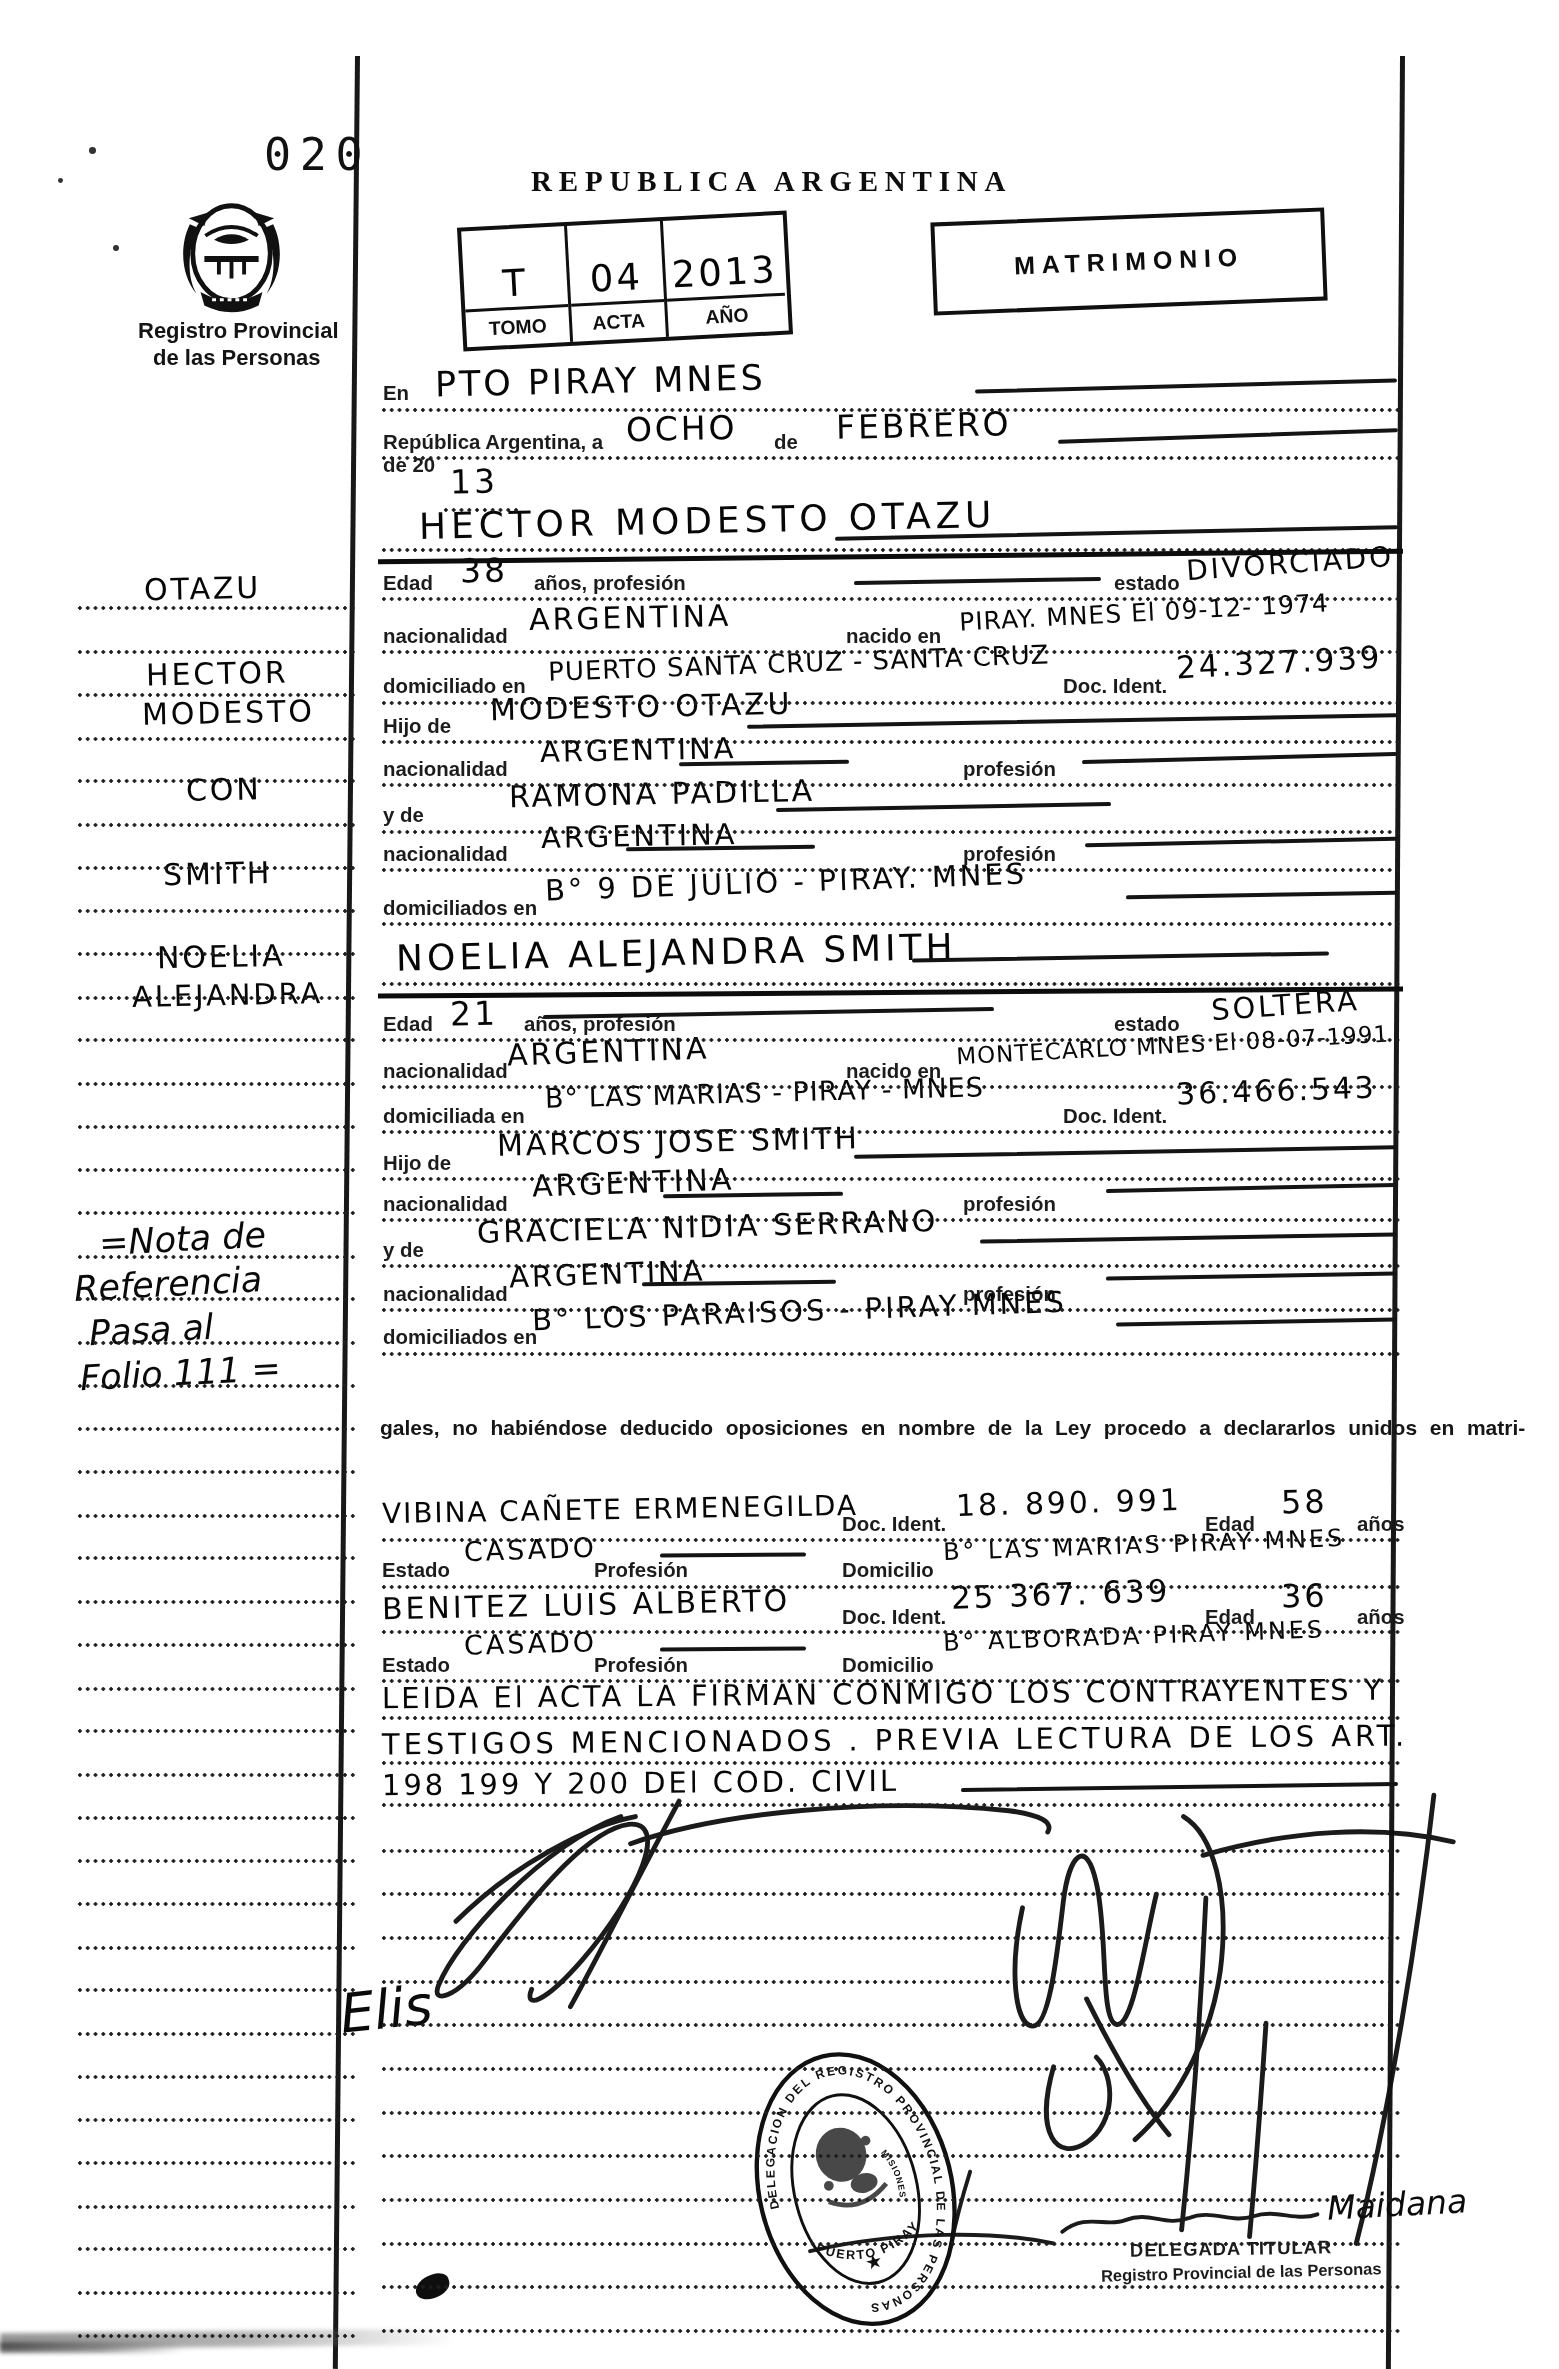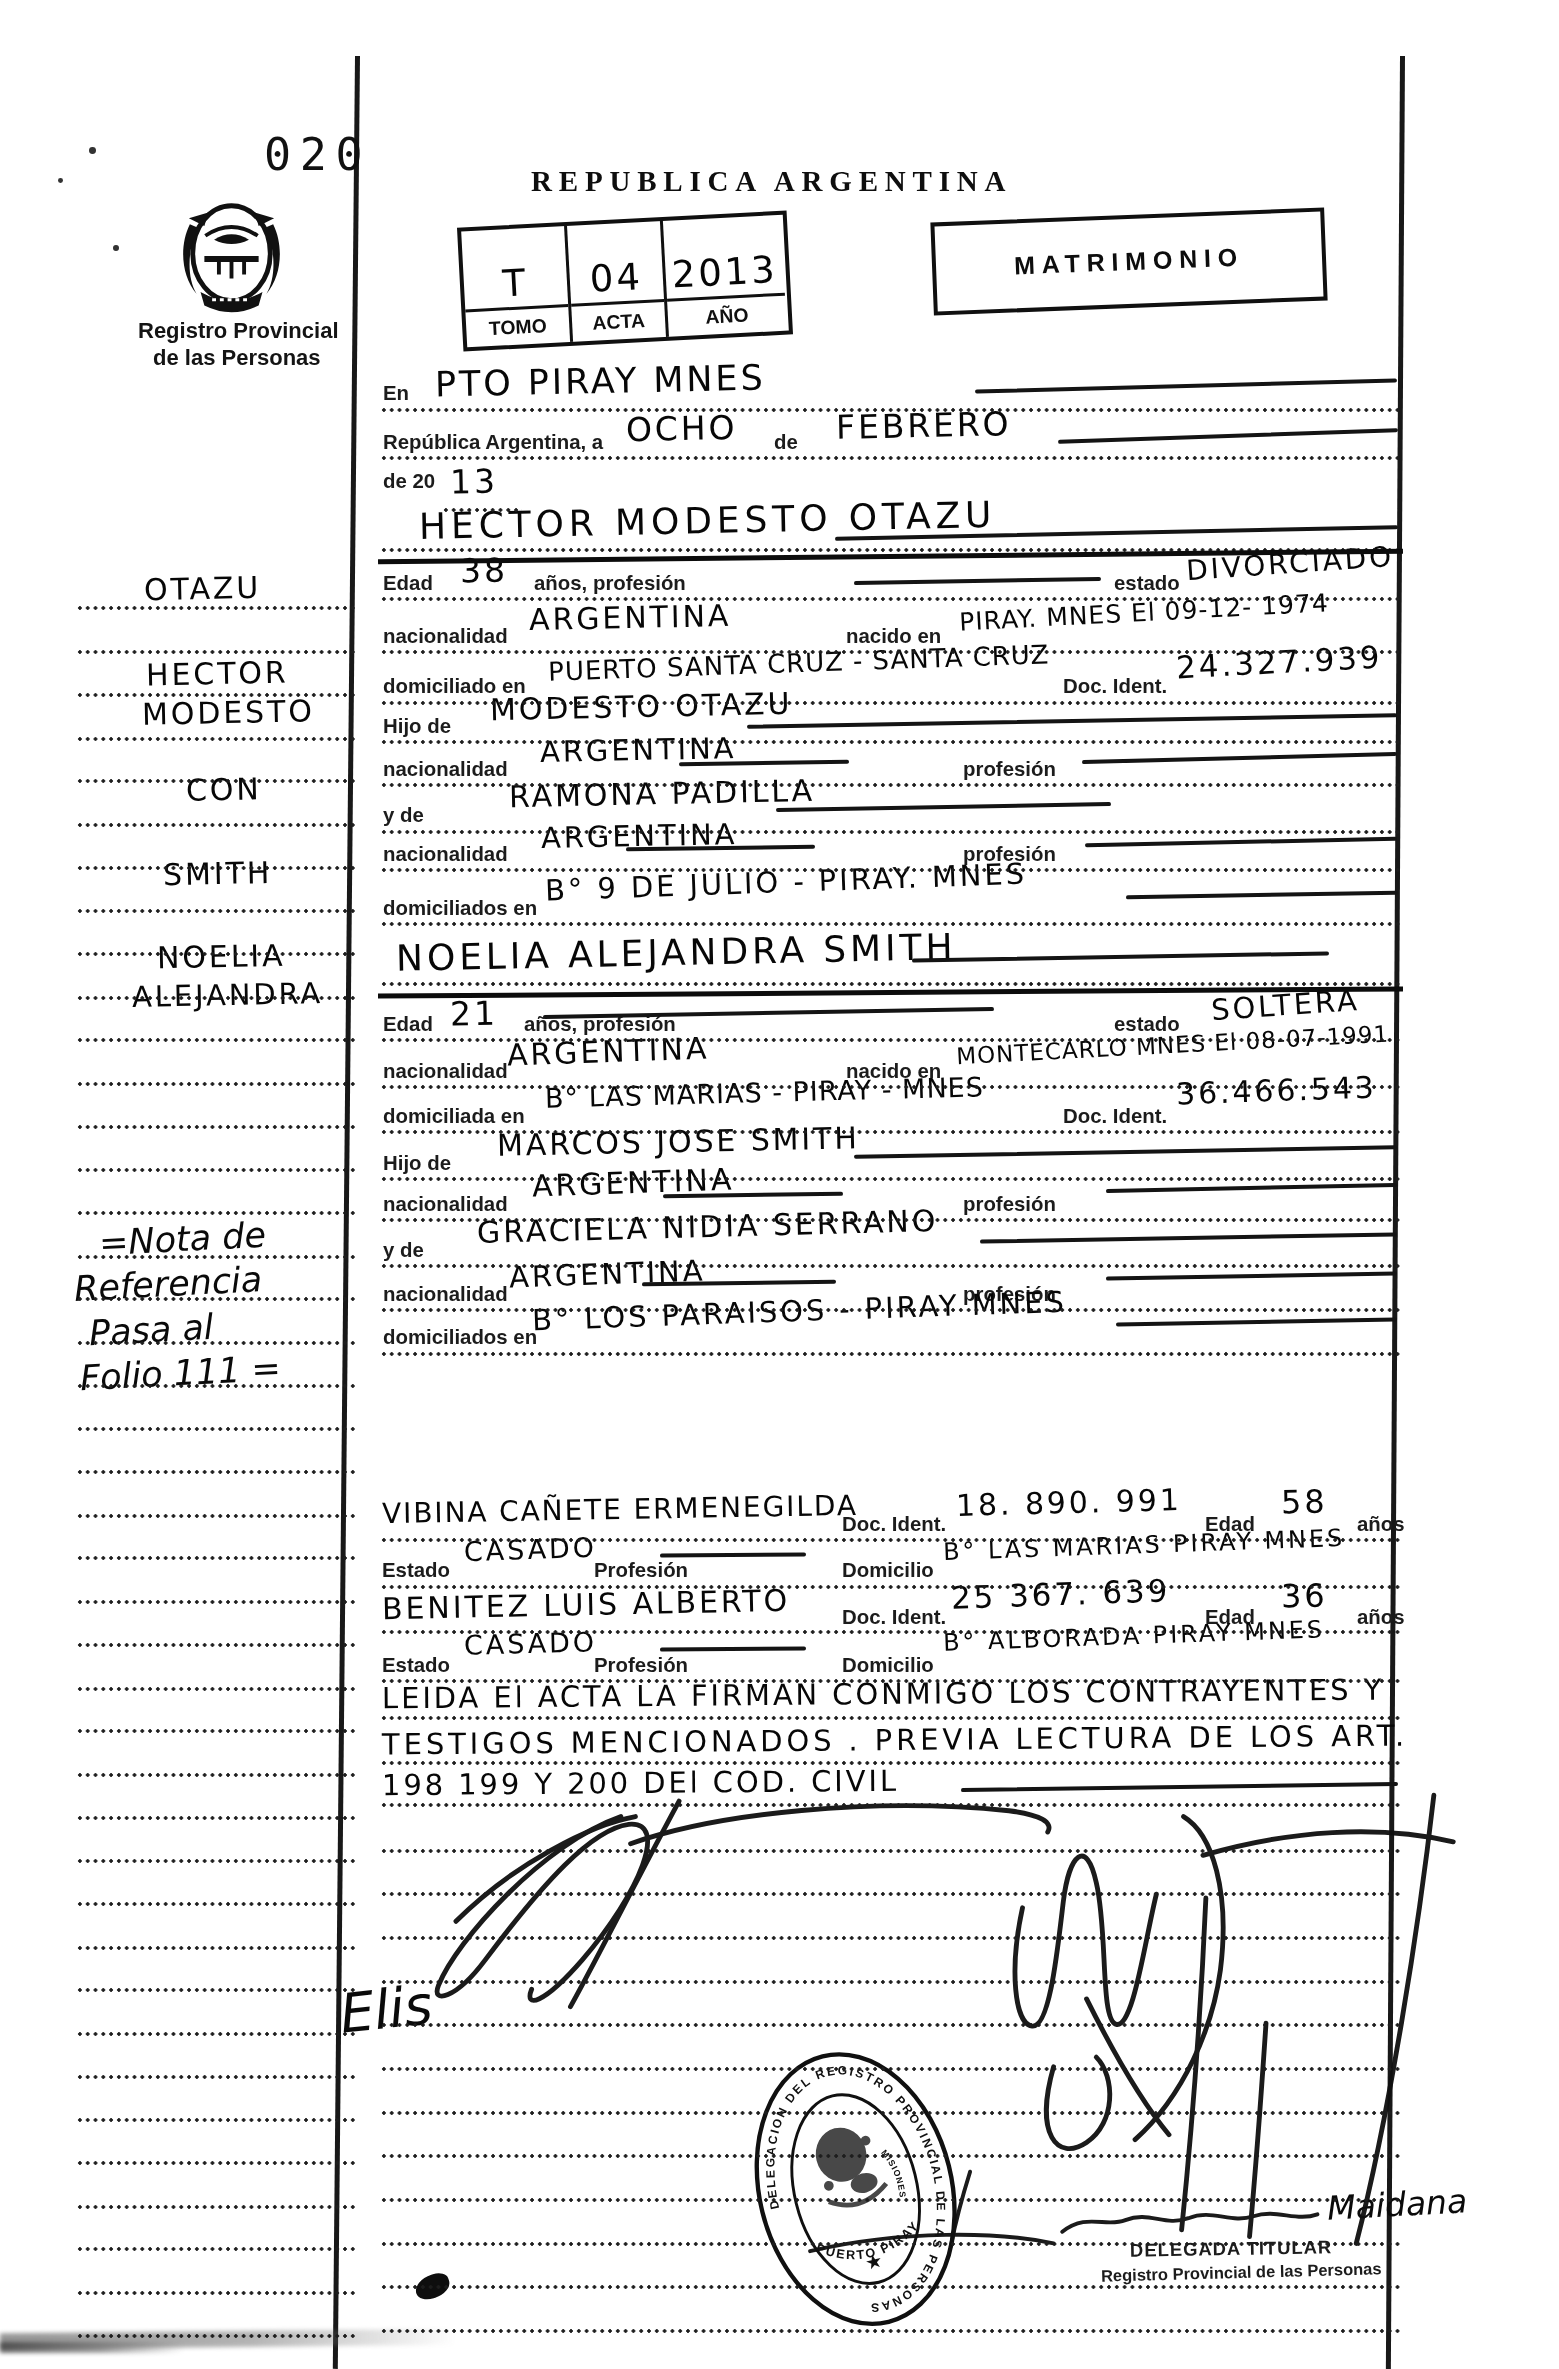--- a/index.html
+++ b/index.html
@@ -103,21 +103,21 @@
   <span class="note" style="left:80px;top:1353px;">Folio 111 =</span>
 
   <span class="lbl" style="left:383px;top:382px;">En</span>
   <span class="hw" style="left:435px;top:361px;font-size:35px;">PTO PIRAY MNES</span>
 
   <span class="lbl" style="left:383px;top:431px;">República Argentina, a</span>
   <span class="hw" style="left:626px;top:409px;font-size:33px;">OCHO</span>
   <span class="lbl" style="left:774px;top:431px;">de</span>
   <span class="hw" style="left:836px;top:406px;font-size:33px;">FEBRERO</span>
 
-  <span class="lbl" style="left:383px;top:470px;">de 20</span>
+  <span class="lbl" style="left:383px;top:454px;">de 20</span>
   <span class="hw" style="left:450px;top:462px;font-size:33px;">13</span>
 
   <span class="hw" style="left:419px;top:500px;font-size:36px;letter-spacing:4.9px;">HECTOR MODESTO OTAZU</span>
 
   <span class="lbl" style="left:383px;top:572px;">Edad</span>
   <span class="hw" style="left:460px;top:551px;font-size:33px;">38</span>
   <span class="lbl" style="left:534px;top:572px;">años, profesión</span>
   <span class="lbl" style="left:1114px;top:572px;">estado</span>
   <span class="hw" style="left:1186px;top:547px;font-size:28px;transform:rotate(-4deg);">DIVORCIADO</span>
 
@@ -176,20 +176,21 @@
   <span class="lbl" style="left:383px;top:1239px;">y de</span>
   <span class="hw" style="left:477px;top:1209px;font-size:30px;transform:rotate(-1.5deg);">GRACIELA NIDIA SERRANO</span>
 
   <span class="lbl" style="left:383px;top:1283px;">nacionalidad</span>
   <span class="hw" style="left:509px;top:1257px;font-size:29px;transform:rotate(-2deg);">ARGENTINA</span>
   <span class="lbl" style="left:963px;top:1283px;">profesión</span>
 
   <span class="lbl" style="left:383px;top:1326px;">domiciliados  en</span>
   <span class="hw" style="left:532px;top:1294px;font-size:29px;transform:rotate(-2deg);">B° LOS PARAISOS - PIRAY MNES</span>
 
+  <span class="par" style="left:380px;top:1416px;">gales,  no  habiéndose  deducido  oposiciones  en  nombre  de la  Ley  procedo  a declararlos   unidos  en  matri-</span>
 
   <span class="hw" style="left:382px;top:1493px;font-size:28px;letter-spacing:1.9px;transform:rotate(-1deg);">VIBINA CAÑETE ERMENEGILDA</span>
   <span class="lbl" style="left:842px;top:1513px;">Doc.  Ident.</span>
   <span class="hw" style="left:956px;top:1485px;font-size:30px;transform:rotate(-1.5deg);">18. 890. 991</span>
   <span class="lbl" style="left:1205px;top:1513px;">Edad</span>
   <span class="hw" style="left:1281px;top:1483px;font-size:32px;">58</span>
   <span class="lbl" style="left:1357px;top:1513px;">años</span>
 
   <span class="lbl" style="left:382px;top:1559px;">Estado</span>
   <span class="hw" style="left:464px;top:1534px;font-size:27px;transform:rotate(-2deg);">CASADO</span>

